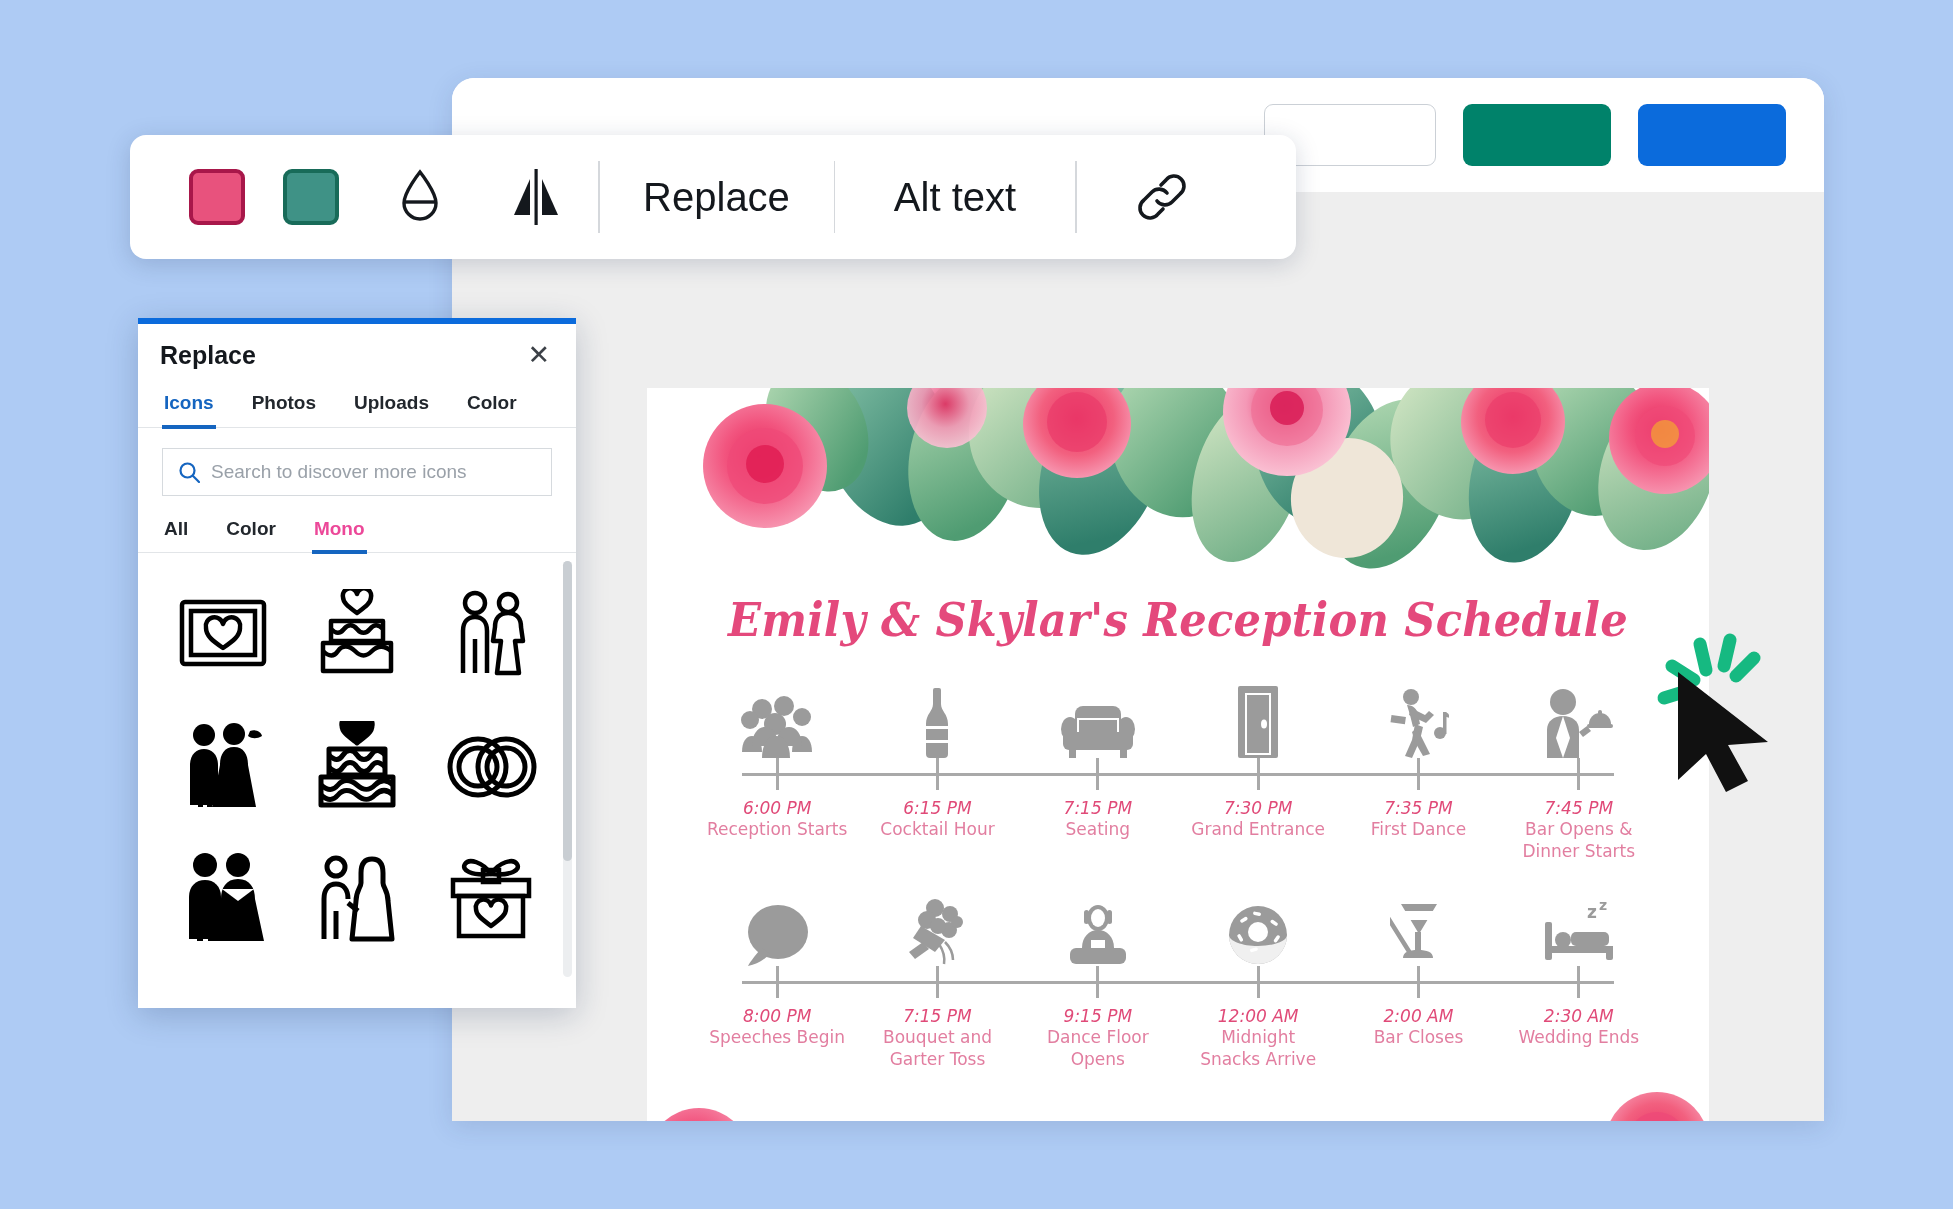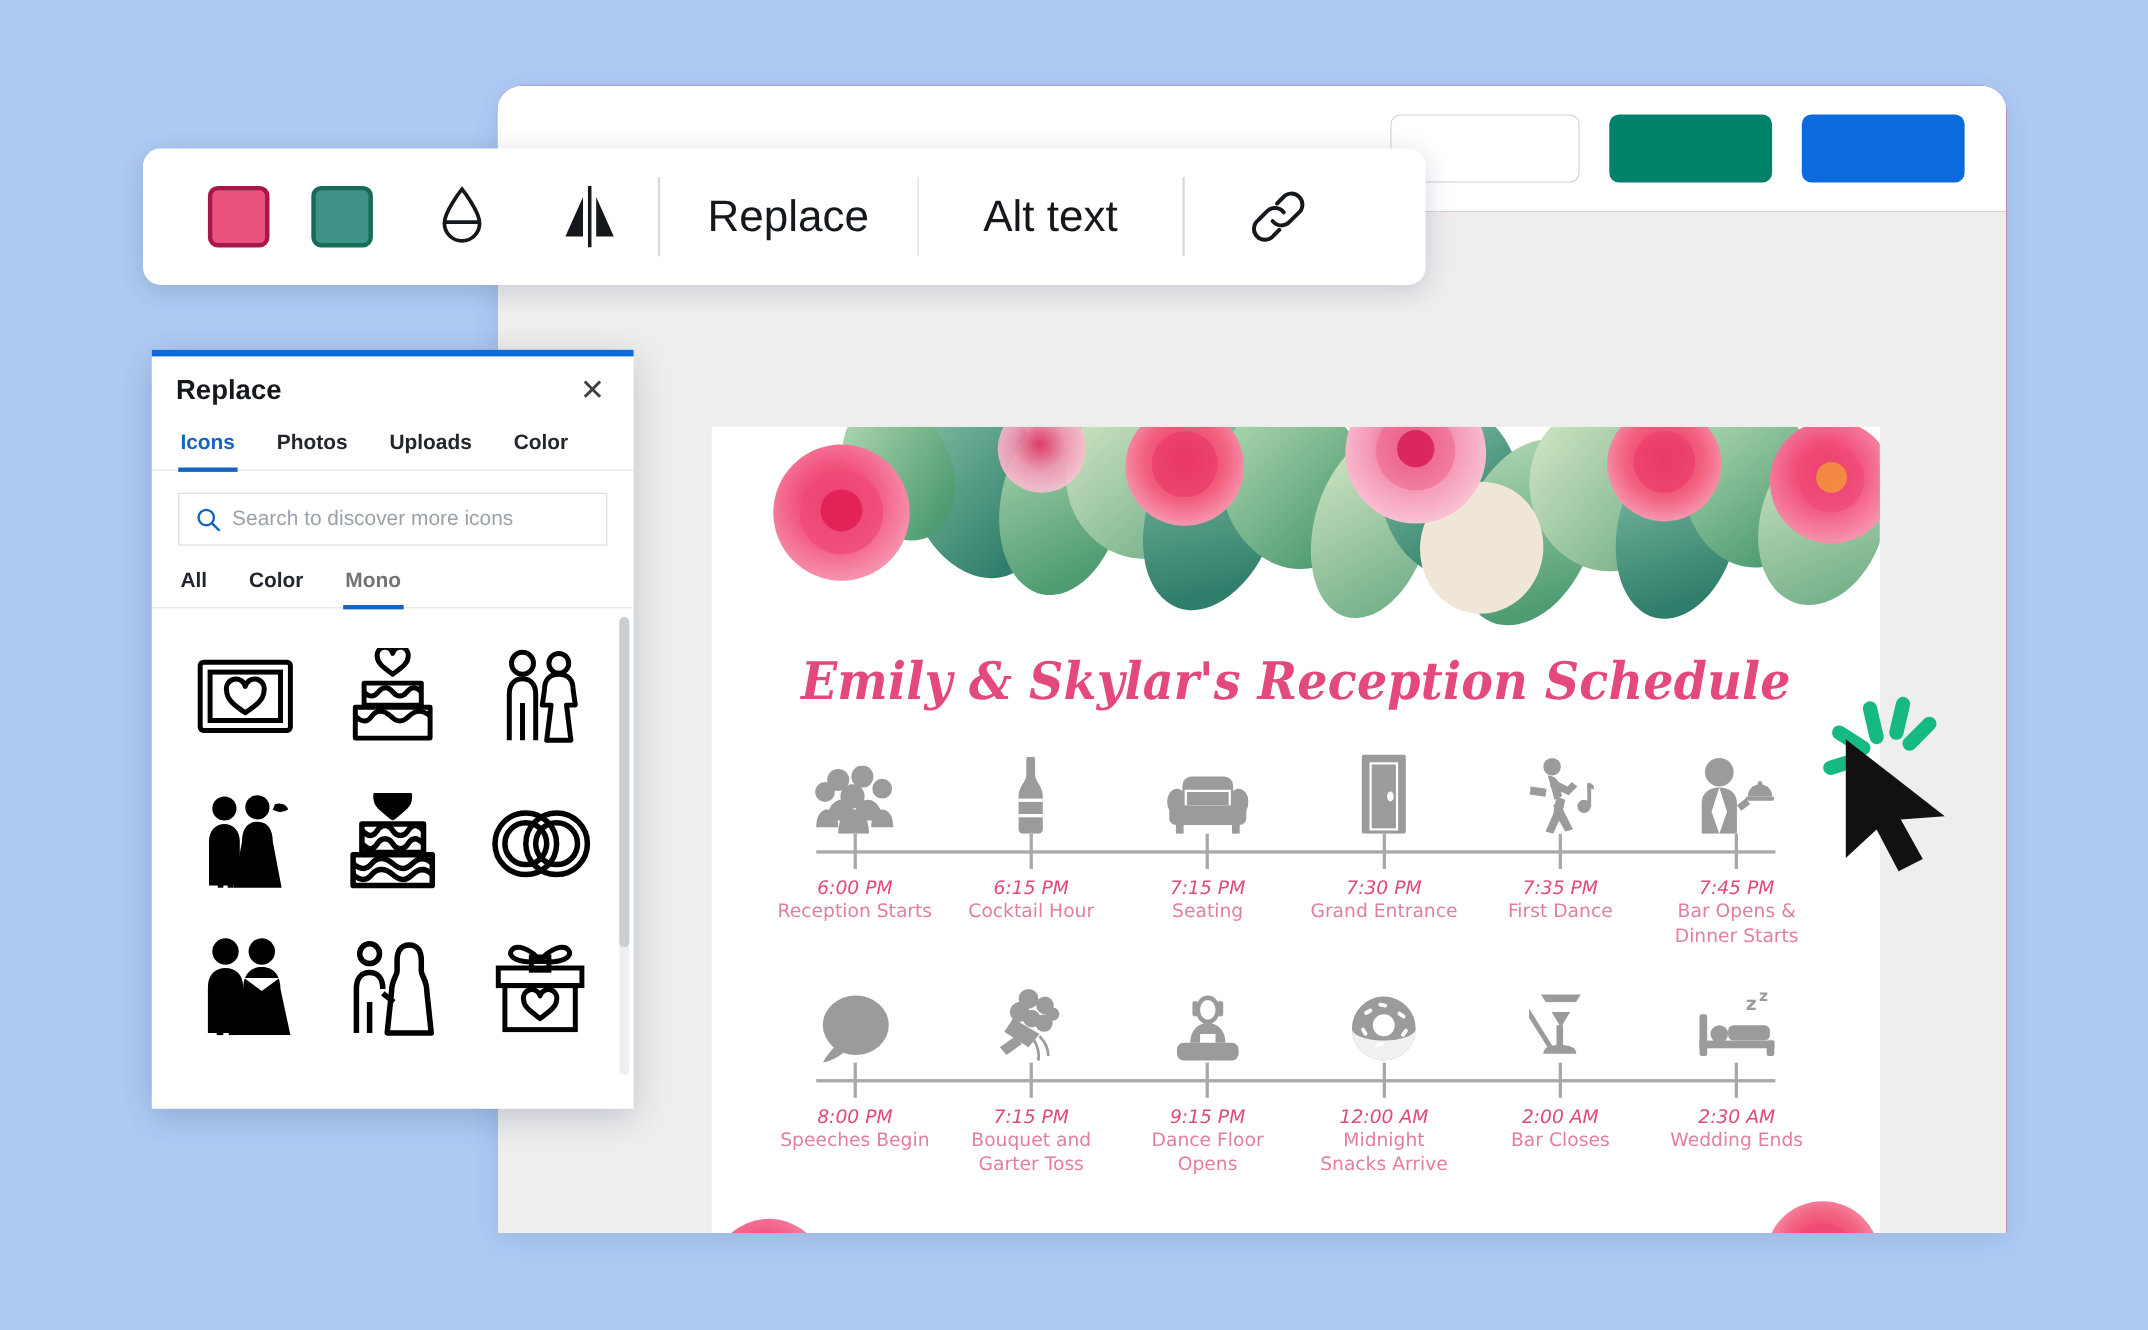--- a/index.html
+++ b/index.html
@@ -8,21 +8,21 @@
     overflow: hidden;
     background: #aecbf4;
     font-family: "Liberation Sans", sans-serif;
   }
   #stage { position: relative; width: 1953px; height: 1209px; background: #aecbf4; }
 
   
   .app-window {
     position: absolute; left: 452px; top: 78px;
     width: 1372px; height: 1043px;
-    background: #be185d;
+    background: #ffffff;
     border-radius: 22px 22px 0 0;
     box-shadow: 0 6px 26px rgba(30,50,90,.13);
     overflow: hidden;
   }
   .app-topbar {
     position: absolute; left: 0; top: 0; width: 100%; height: 114px;
     background: #fff;
     display: flex; align-items: center; justify-content: flex-end;
     padding-right: 38px; gap: 27px;
   }
@@ -132,21 +132,21 @@
     border:none; outline:none; flex:1; font-size:19px; color:#3c4147;
     font-family:"Liberation Sans", sans-serif; background:transparent;
   }
   .search-box input::placeholder { color:#9aa1a9; }
 
   .filter-tabs { display:flex; gap: 34px; padding: 16px 24px 0; border-bottom:1.5px solid #e2e5e8; }
   .filter-tabs .f {
     font-size:19px; font-weight:700; color:#22272d;
     padding: 0 2px 12px; position:relative; cursor:pointer;
   }
-  .filter-tabs .f.active { color:#737373; }
+  .filter-tabs .f.active { color:#ec4899; }
   .filter-tabs .f.active::after {
     content:""; position:absolute; left:0; right:0; bottom:-1.5px; height:4px; background:#1565c0;
   }
 
   .icon-grid-wrap { position:relative; height: 430px; overflow:hidden; }
   .icon-grid {
     display:grid; grid-template-columns: repeat(3, 1fr);
     gap: 8px; padding: 18px 22px 0 22px;
   }
   .icon-cell {

